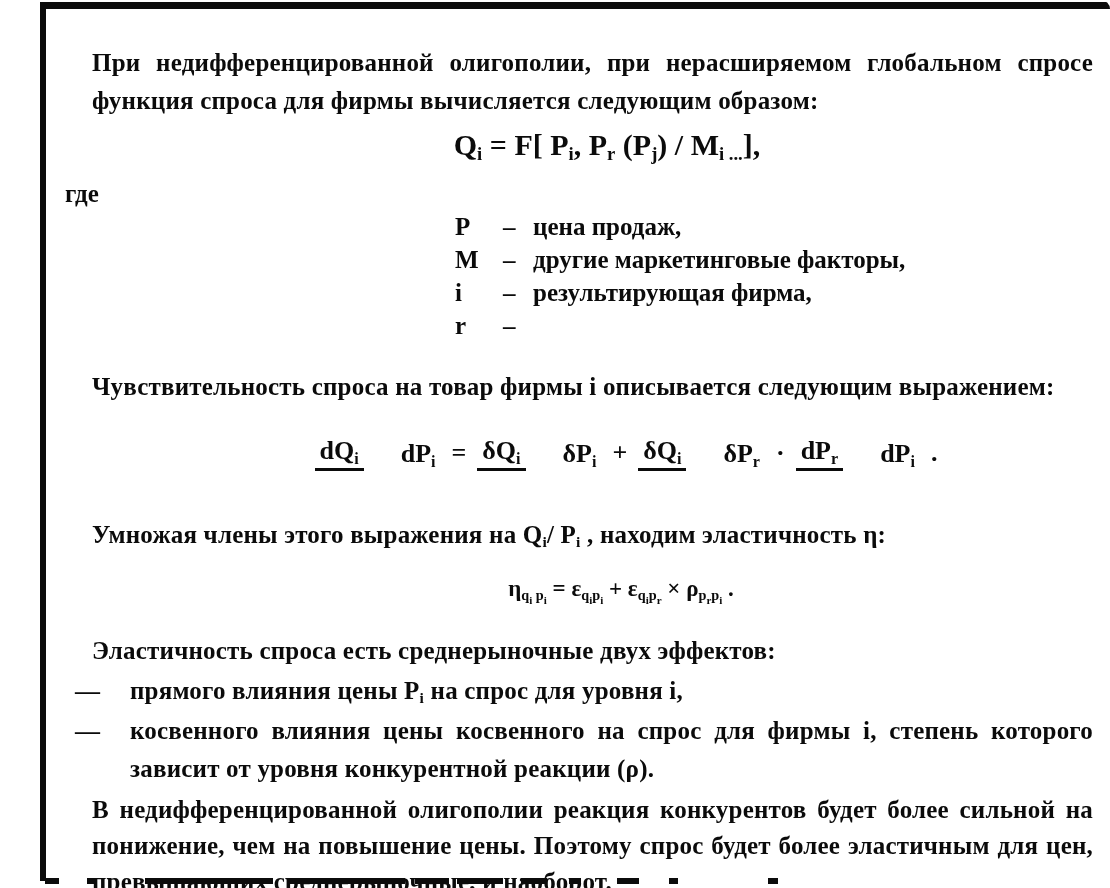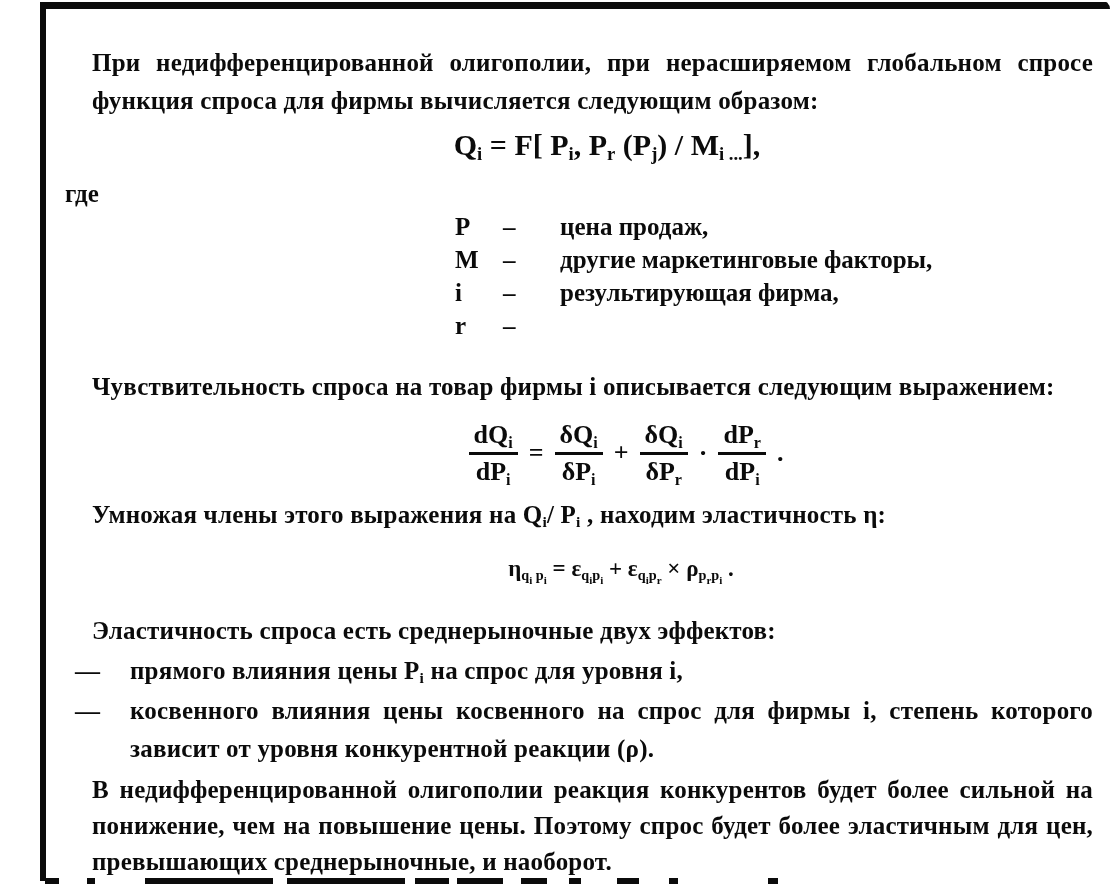--- a/index.html
+++ b/index.html
@@ -56,37 +56,37 @@
   }
   .where {
     font-size: 25px;
     line-height: 32px;
     margin-top: 10px;
   }
   .definitions { margin-left: 390px; font-size: 25px; }
   .defrow { display: flex; line-height: 33px; }
   .defsym { flex: 0 0 48px; }
   .defdash { flex: 0 0 30px; }
-  .defdesc { flex: 1; margin-left: 27px; }
+  .defdesc { flex: 1; }
   .b2 { margin-top: 26px; }
   .formula-frac {
     margin-top: 4px;
     height: 86px;
     display: flex;
     align-items: center;
     justify-content: center;
     gap: 9px;
     font-size: 26px;
     transform: translateX(48px);
   }
-  .frac { display: inline-flex; flex-direction: column; align-items: center; }
+  .frac { display: inline-flex; flex-direction: row; align-items: center; gap: 32px; }
   .frac .num { display: block; border-bottom: 3px solid #0b0b0b; padding: 0 5px 2px 5px; line-height: 30px; }
   .frac .den { display: block; padding: 2px 5px 0 5px; line-height: 30px; }
   .op { padding: 0 2px; }
-  .b3 { }
+  .b3 { margin-top: 20px; }
   .formula-eta {
     margin-top: 16px;
     font-size: 23px;
     line-height: 38px;
     text-align: center;
     transform: translateX(42px);
   }
   .b4 { margin-top: 24px; }
   .dash-row { display: flex; margin-left: 10px; margin-top: 2px; }
   .dash-marker-col { flex: 0 0 55px; font-size: 25px; line-height: 38px; }

